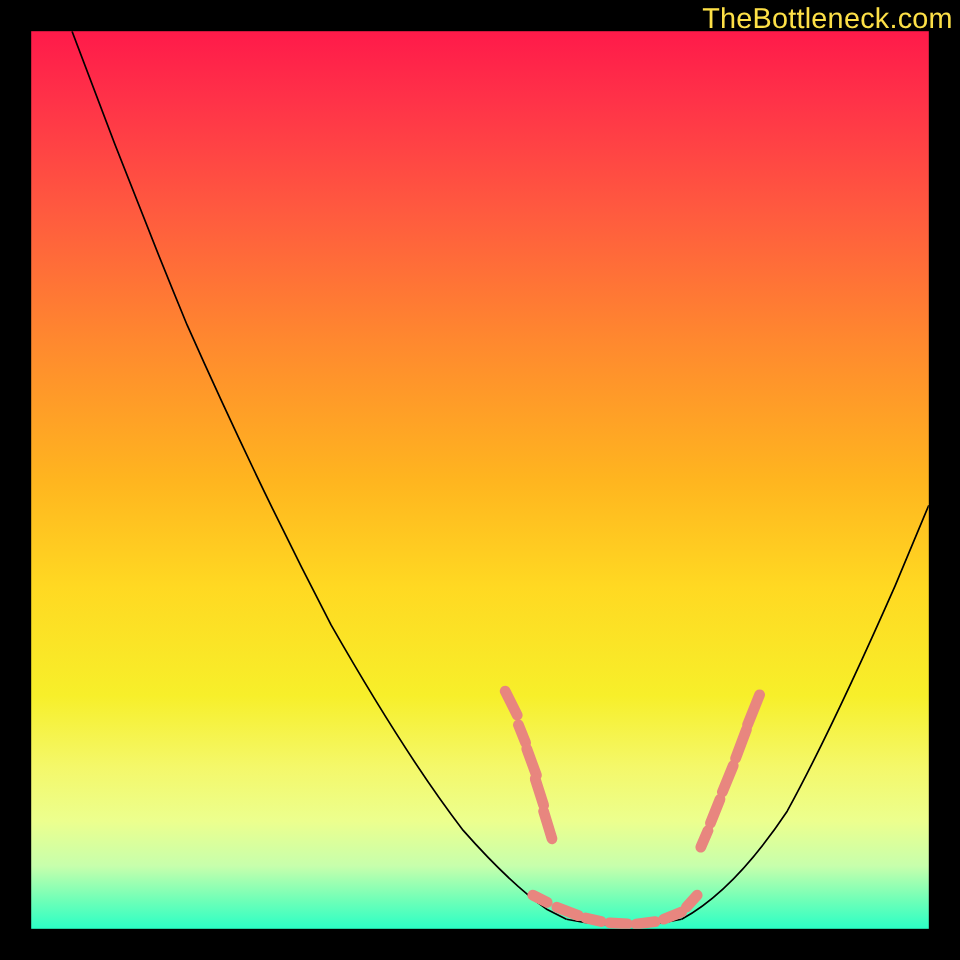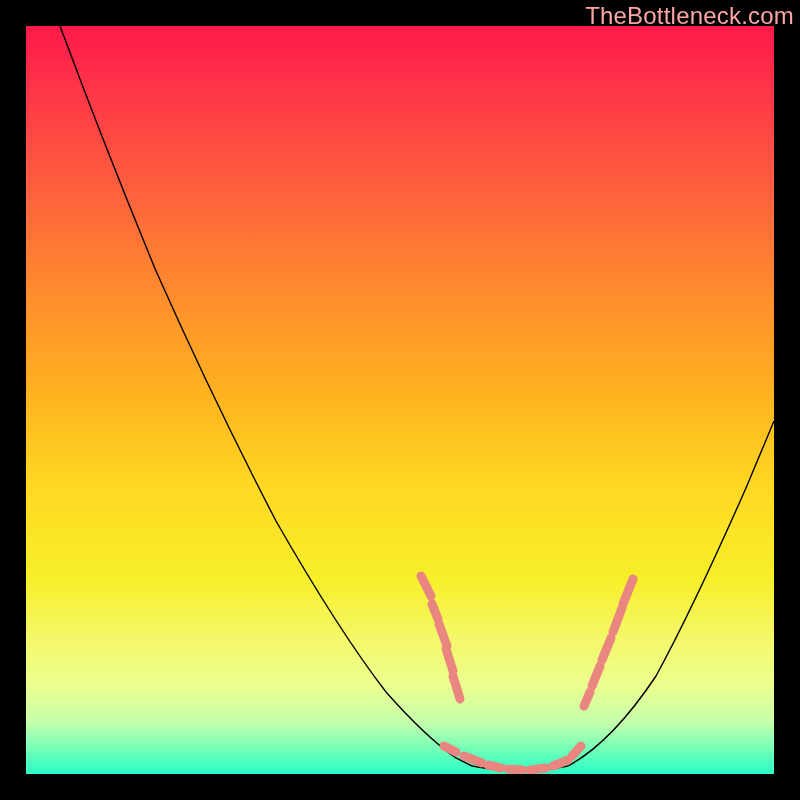--- a/index.html
+++ b/index.html
@@ -30,21 +30,21 @@
       #ecff8e 88%,
       #c7ffac 93%,
       #6bffb8 97%,
       #2bffc6 100%
     );
   }
   .watermark {
     position: absolute;
     top: 2px;
     right: 6px;
-    color: #fca5a5;
+    color: #fde047;
     font-size: 24px;
     font-weight: 500;
     letter-spacing: 0.2px;
     pointer-events: none;
   }
   svg.curve {
     position: absolute;
     left: 0;
     top: 0;
     width: 748px;

